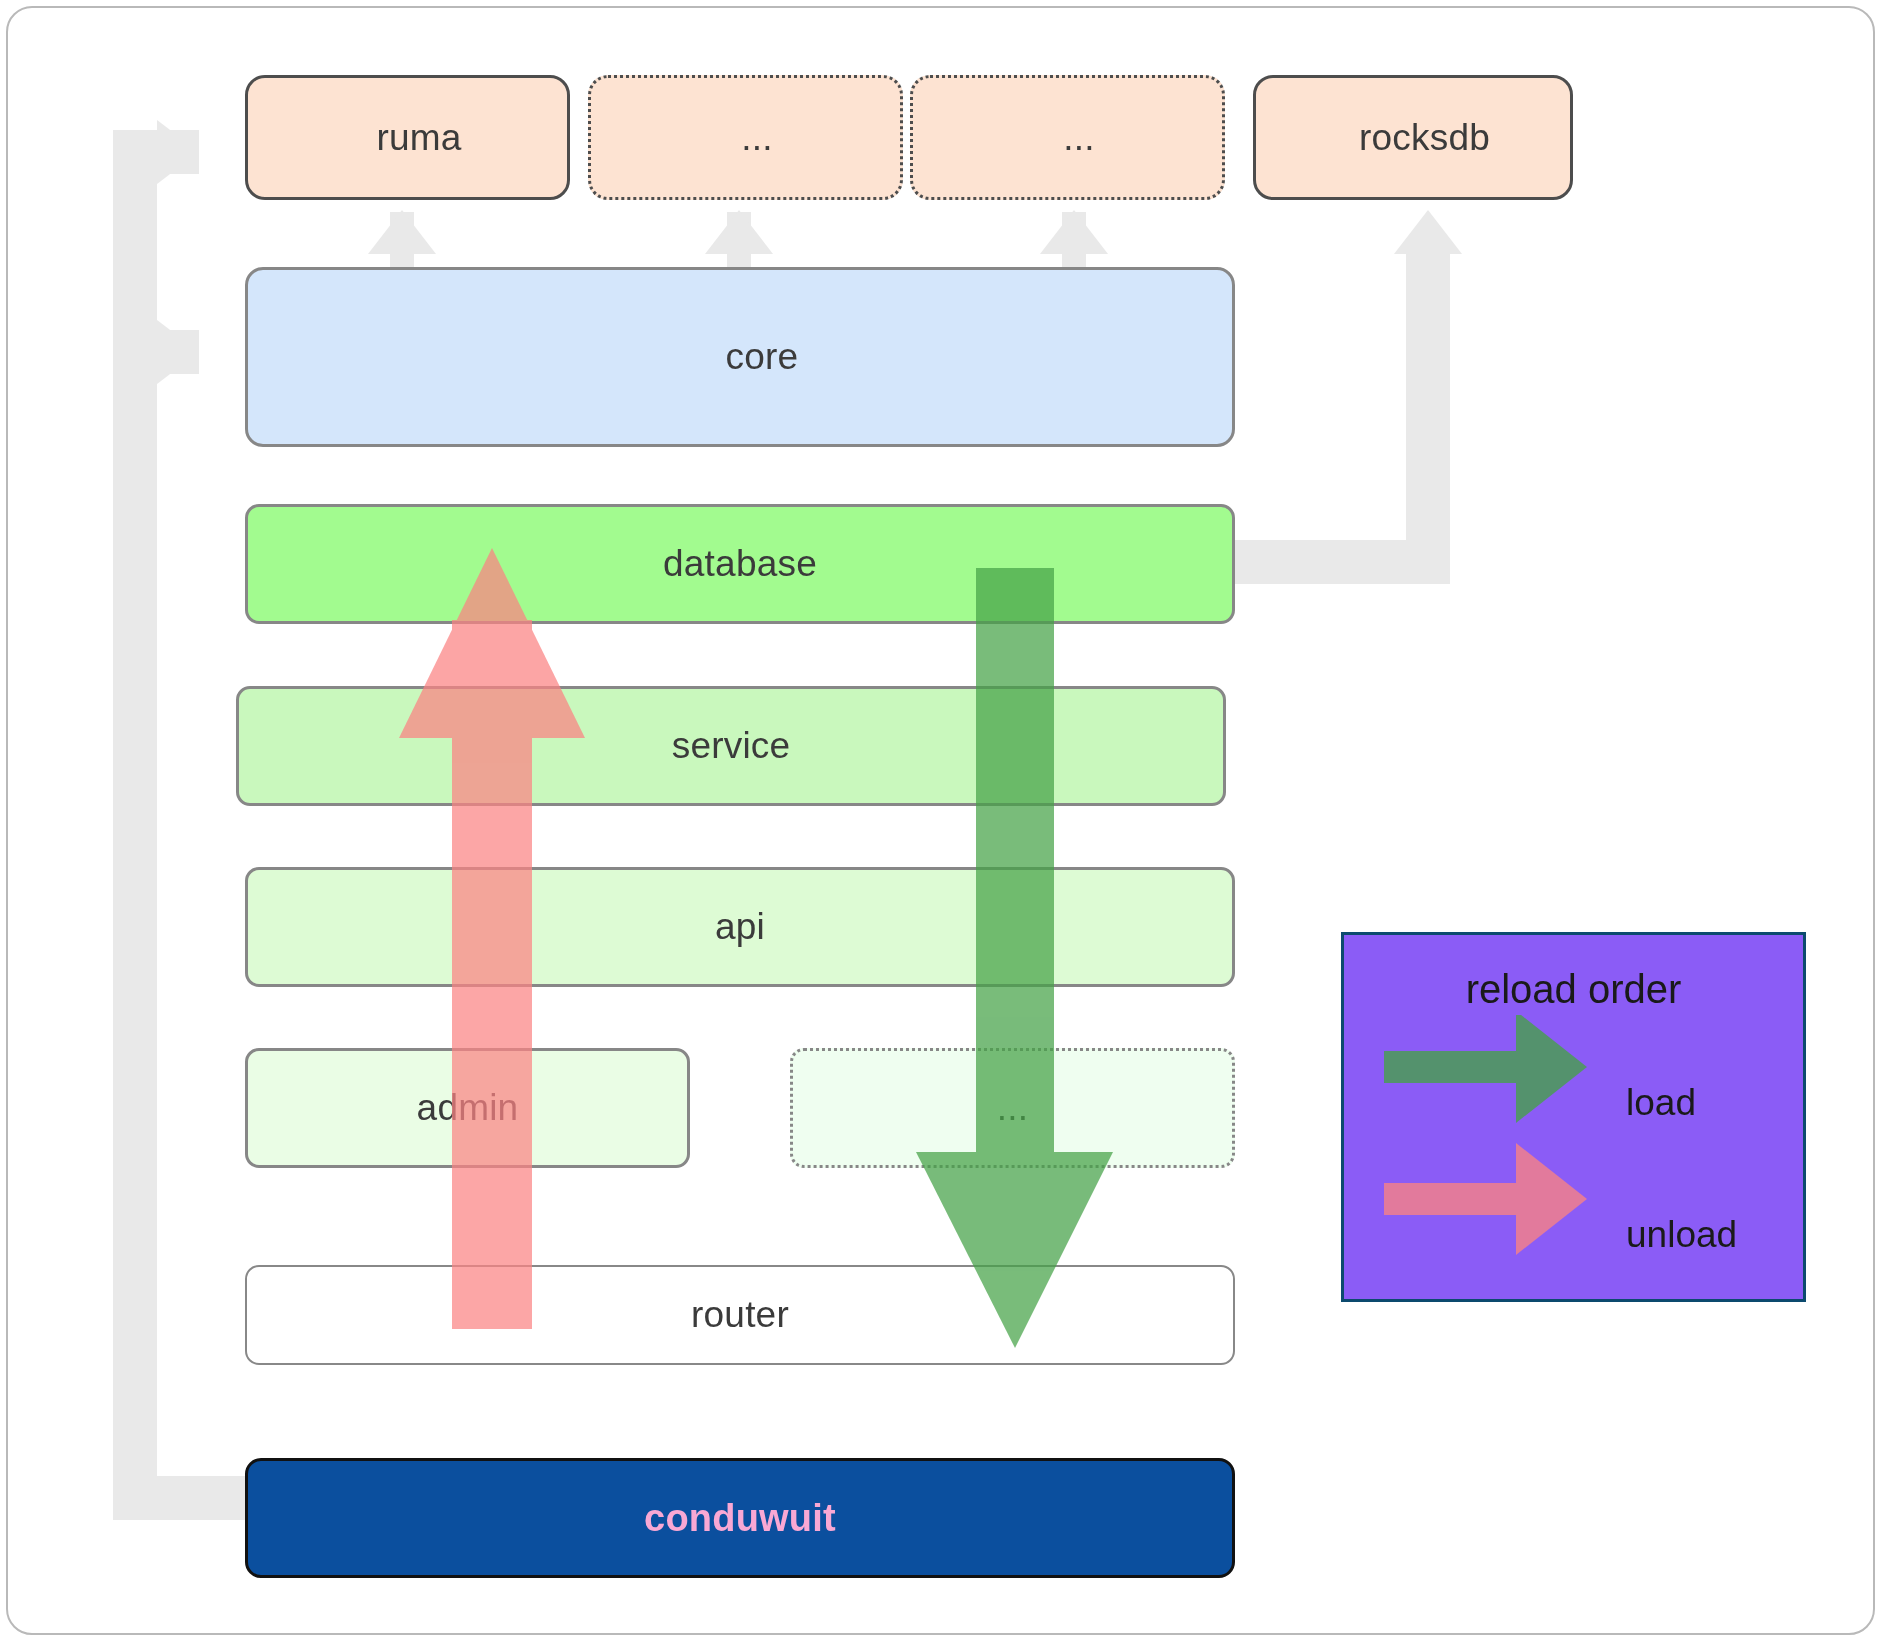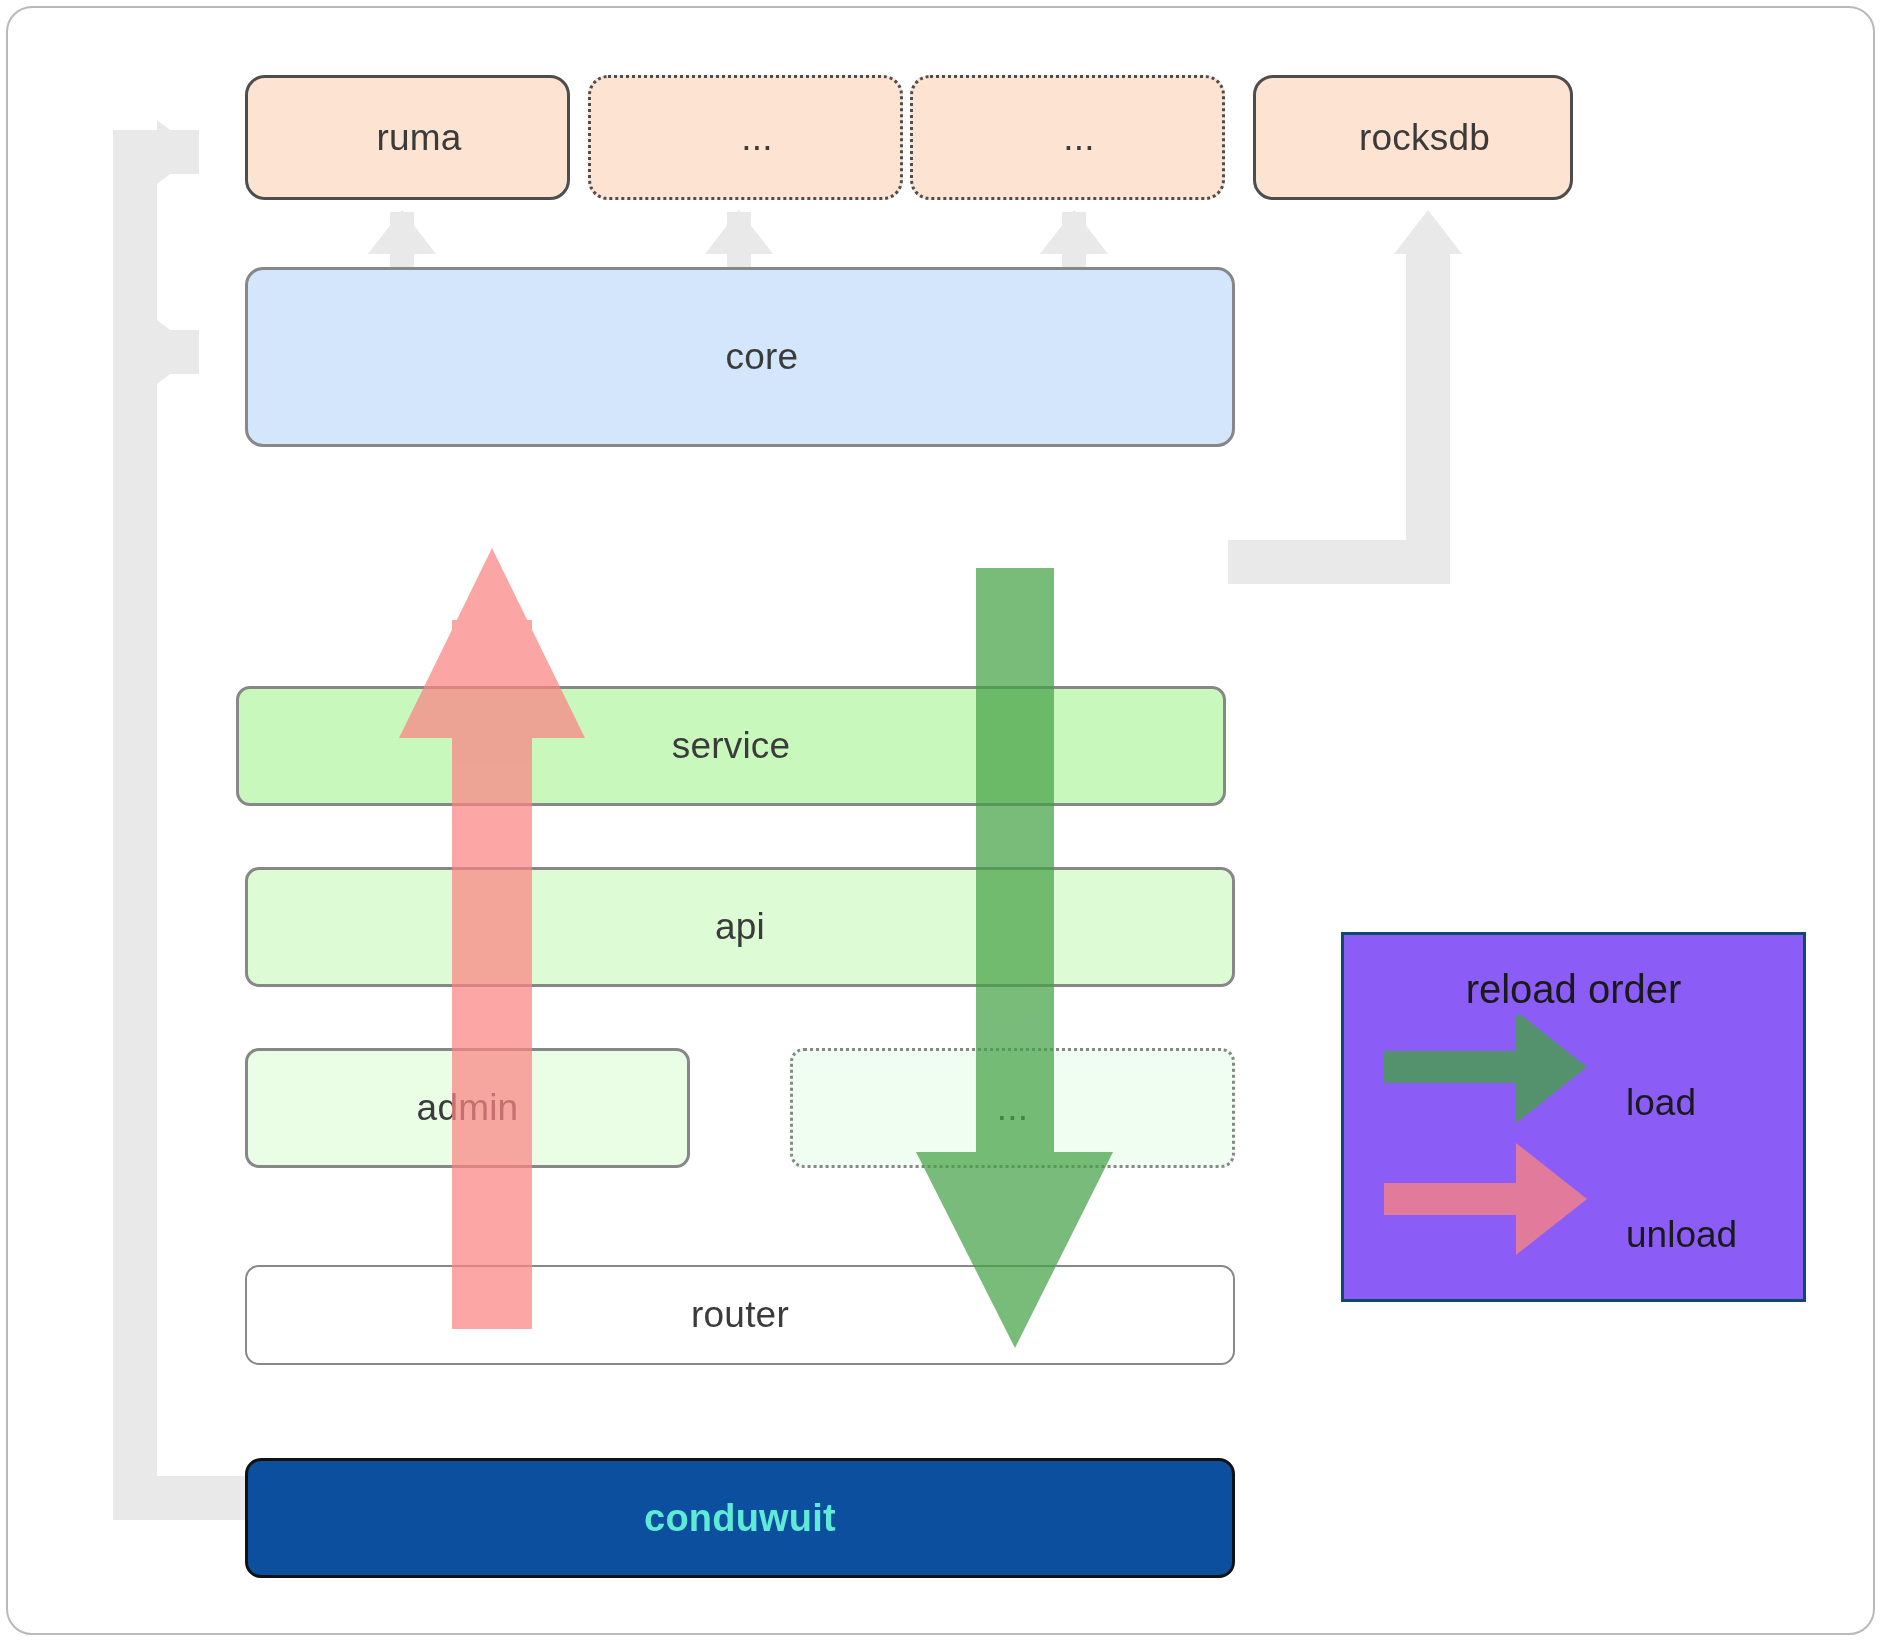--- a/index.html
+++ b/index.html
@@ -75,21 +75,21 @@
     border: 3px dotted #878787;
   }
   .node.router {
     background: #ffffff;
     border: 2px solid #888888;
   }
   .node.app {
     background: #0b4f9e;
     border: 3px solid #111111;
     border-radius: 16px;
-    color: #5eead4;
+    color: #f9a8d4;
     font-weight: bold;
     font-size: 38px;
   }
   .node .lbl { pointer-events: none; }
 
   
   .grey { position: absolute; background: #e9e9e9; }
   .grey-arrow-right {
     position: absolute;
     width: 0; height: 0;
@@ -173,20 +173,23 @@
     <span class="lbl">...</span>
   </div>
   <div class="node dep" style="left:1253px; top:75px; width:320px; height:125px;">
     <span class="lbl">rocksdb</span>
   </div>
 
   <div class="node core" style="left:245px; top:267px; width:990px; height:180px;">
     <span class="lbl">core</span>
   </div>
 
+  <div class="node database" style="left:245px; top:504px; width:990px; height:120px;">
+    <span class="lbl">database</span>
+  </div>
 
   <div class="node service" style="left:236px; top:686px; width:990px; height:120px;">
     <span class="lbl">service</span>
   </div>
 
   <div class="node api" style="left:245px; top:867px; width:990px; height:120px;">
     <span class="lbl">api</span>
   </div>
 
   <div class="node admin" style="left:245px; top:1048px; width:445px; height:120px;">

